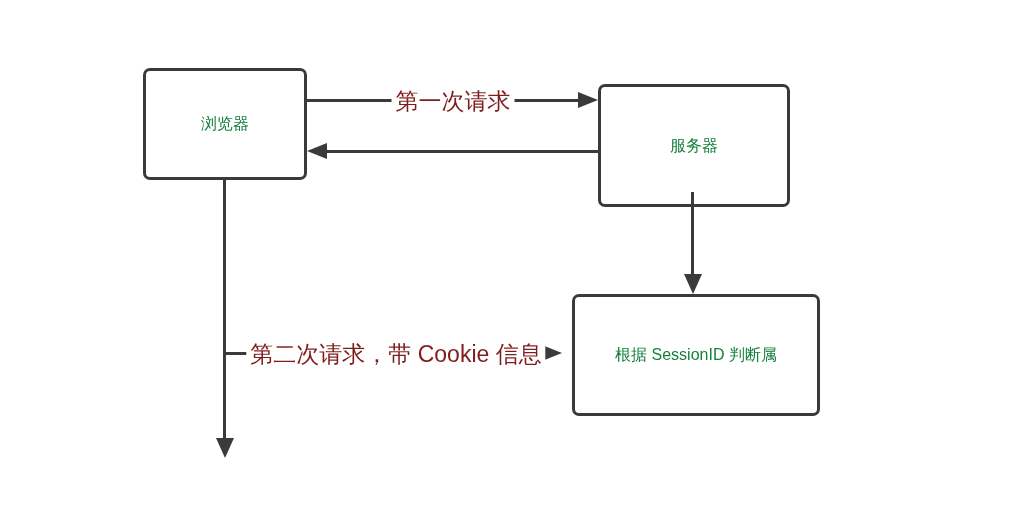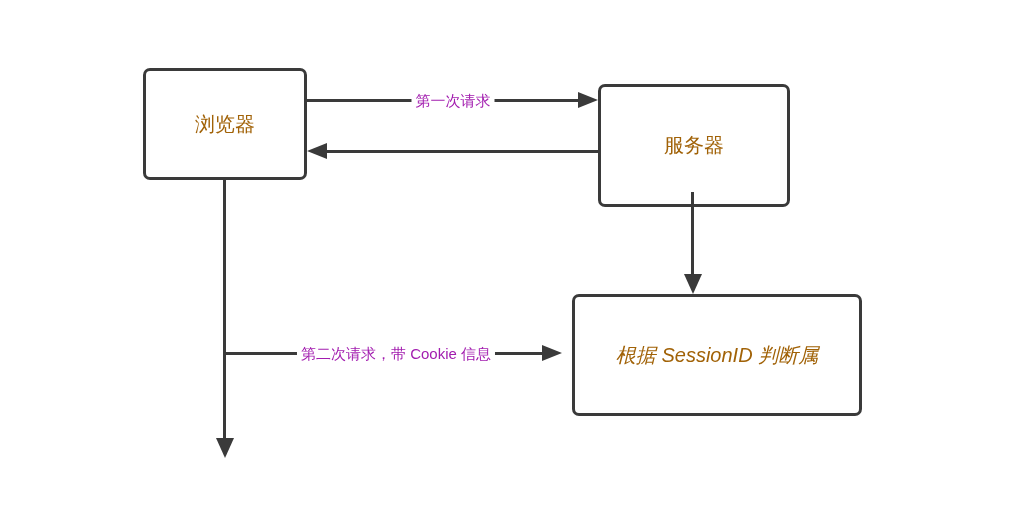--- a/index.html
+++ b/index.html
@@ -18,29 +18,29 @@
   .node {
     position: absolute;
     box-sizing: border-box;
     border: 3px solid #3a3a3a;
     border-radius: 7px;
     background: #ffffff;
     display: flex;
     flex-direction: column;
     align-items: center;
     justify-content: center;
-    color: #a16207;
-    font-size: 20px;
+    color: #15803d;
+    font-size: 16px;
     line-height: 1.45;
     text-align: right;
     white-space: nowrap;
   }
   .node-browser { left: 143px; top: 68px;  width: 164px; height: 112px; }
   .node-server  { left: 598px; top: 84px;  width: 192px; height: 123px; }
-  .node-handler { left: 572px; top: 294px; width: 290px; height: 122px; font-style: italic; }
+  .node-handler { left: 572px; top: 294px; width: 248px; height: 122px; }
 
   .edge-line {
     position: absolute;
     background: #3a3a3a;
   }
   .h-line { height: 3px; }
   .v-line { width: 3px; }
 
   .line-first-request   { left: 307px; top: 99px;  width: 273px; }
   .line-return-session  { left: 327px; top: 150px; width: 271px; }
@@ -72,22 +72,22 @@
   .head-return-session { left: 307px; top: 143px; }
   .head-server-down    { left: 684px; top: 274px; }
   .head-browser-down   { left: 216px; top: 438px; }
   .head-second-request { left: 542px; top: 345px; }
 
   .edge-label {
     position: absolute;
     transform: translate(-50%, -50%);
     background: #ffffff;
     padding: 0 4px;
-    color: #a21caf;
-    font-size: 15px;
+    color: #7f1d1d;
+    font-size: 23px;
     white-space: nowrap;
     text-align: right;
   }
   .label-first-request  { left: 453px; top: 101px; }
   .label-return-session { left: 474px; top: 152px; }
   .label-second-request { left: 396px; top: 354px; }
 </style>
 </head>
 <body>
 

